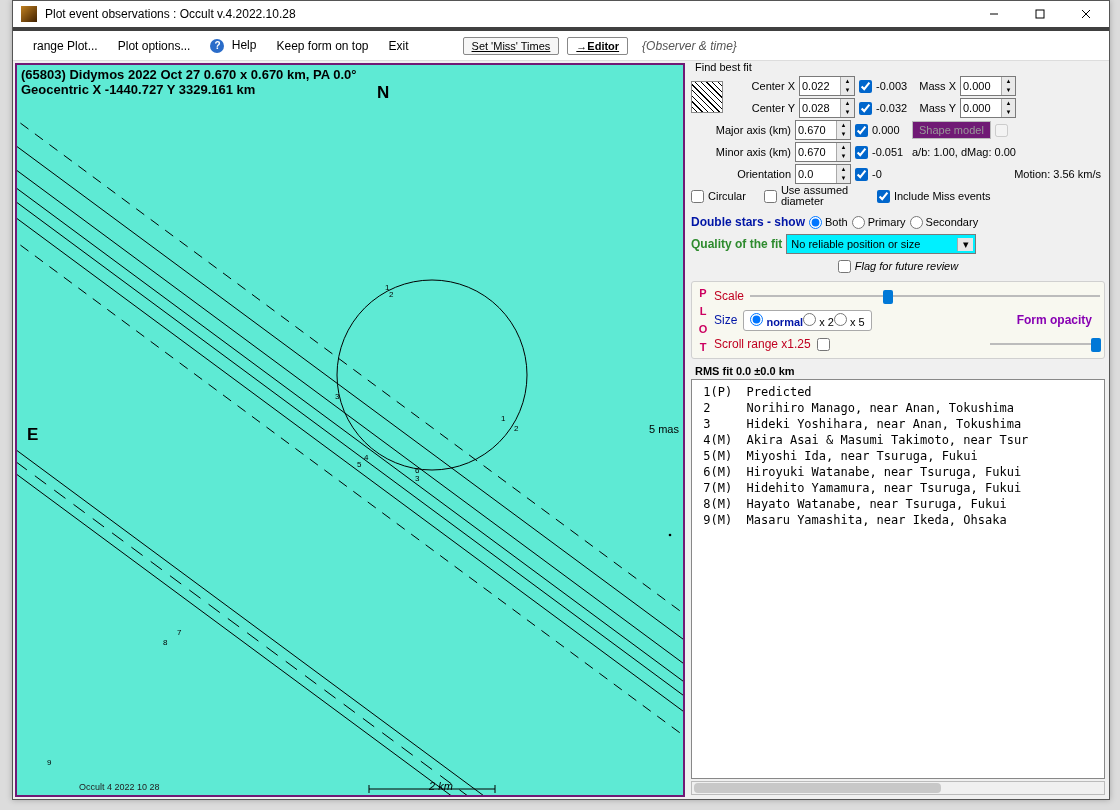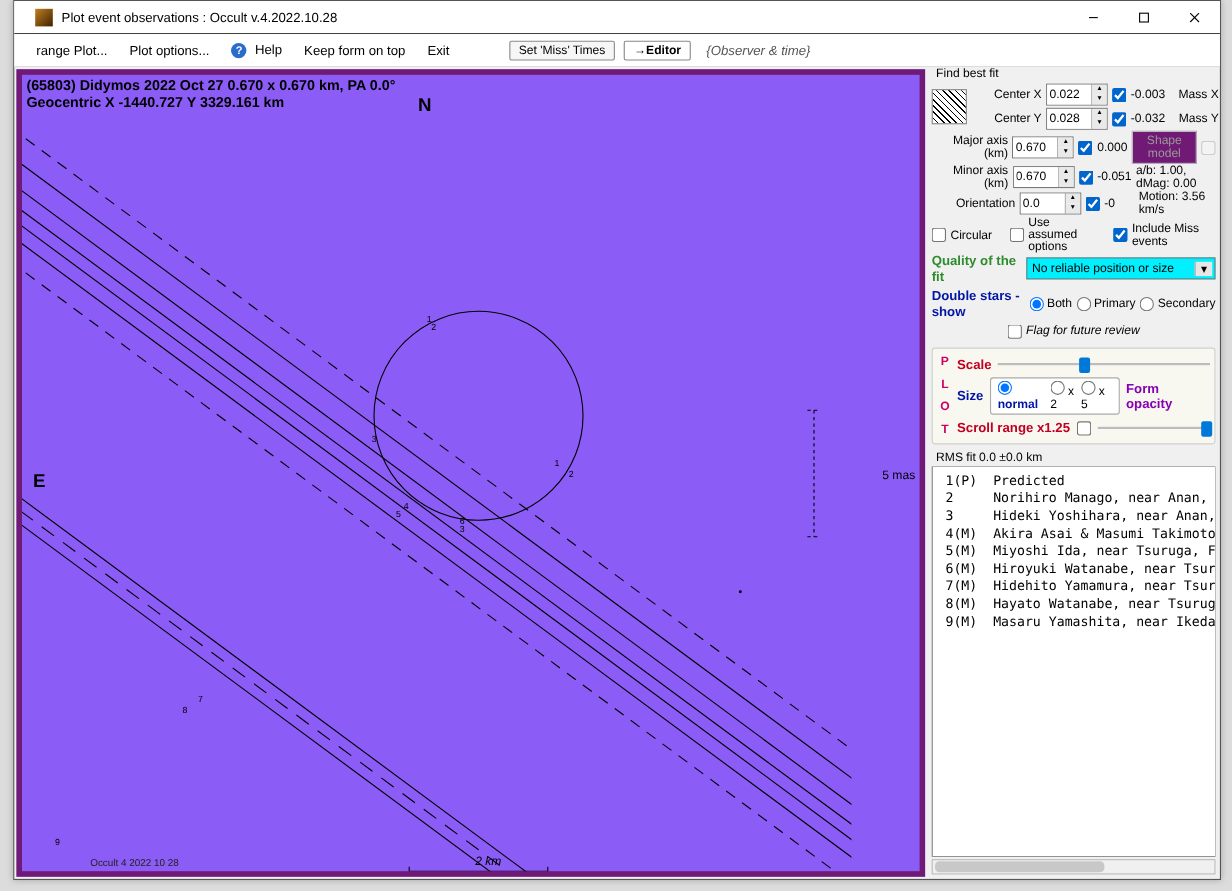--- a/index.html
+++ b/index.html
@@ -5,45 +5,45 @@
   * { box-sizing: border-box; margin: 0; padding: 0; font-family: "Segoe UI", Tahoma, sans-serif; }
   body { background: #f0f0f0; width: 1120px; height: 810px; overflow: hidden; position: relative; }
   .backdrop { position: absolute; inset: 0; background: #dcdcdc; }
   .window {
     position: absolute; left: 12px; top: 0; width: 1098px; height: 800px;
     background: #f0f0f0; border: 1px solid #555; display: flex; flex-direction: column;
     box-shadow: 0 0 6px rgba(0,0,0,0.25);
   }
   .titlebar {
     height: 30px; background: #fff; display: flex; align-items: center;
-    padding: 0 0 0 19px; border-bottom: 1px solid #404040;
+    padding: 0 0 0 8px; border-bottom: 4px solid #404040;
   }
   .title-icon { width: 16px; height: 16px; background: linear-gradient(135deg,#c08020,#402000); margin-right: 8px; }
   .titlebar .title { font-size: 12px; flex: 1; color: #000; }
   .winbtns { display: flex; height: 100%; }
   .winbtn { width: 46px; display: flex; align-items: center; justify-content: center; }
   .menubar {
     height: 30px; background: #fff; display: flex; align-items: center;
     padding: 0 10px; gap: 0; border-bottom: 1px solid #ddd; font-size: 12px;
   }
   .menuitem { padding: 4px 10px; color: #000; }
   .help-icon {
     width: 14px; height: 14px; border-radius: 50%; background: #2a6cc9; color: #fff;
     display: inline-flex; align-items: center; justify-content: center; font-size: 10px;
     margin-right: 4px; font-weight: bold;
   }
   .tb-button {
     border: 1px solid #888; background: #f6f6f6; padding: 2px 8px; font-size: 11px;
-    border-radius: 2px; margin: 0 4px;
+    border-radius: 2px; margin: 0 4px; text-decoration: underline;
   }
   .tb-button.bold { font-weight: bold; background:#fff; }
   .menubar .legend { color: #555; font-style: italic; margin-left: 10px; }
   .body { flex: 1; display: flex; min-height: 0; }
   .plotarea {
-    width: 826px; height: 734px; border: 5px solid #701a75; background: #8b5cf6; position: relative;
+    width: 670px; height: 734px; border: 2px solid #701a75; background: #5eead4; position: relative;
     overflow: hidden; margin: 2px;
   }
   .plot-title {
     position: absolute; left: 4px; top: 2px; font-size: 13px; font-weight: bold; font-family: Arial, sans-serif;
     line-height: 15px;
   }
   .plot-north { position: absolute; left: 360px; top: 18px; font-size: 17px; font-weight: bold; }
   .plot-east  { position: absolute; left: 10px; top: 360px; font-size: 17px; font-weight: bold; }
   .plot-footer { position: absolute; left: 62px; bottom: 3px; font-size: 9px; color: #222; }
   .scale-label { position: absolute; left: 412px; bottom: 3px; font-size: 11px; font-style: italic; }
@@ -84,38 +84,38 @@
   .flag-lbl { font-style: italic; font-size: 11px; }
   .plotopts {
     border: 1px solid #d0d0d0; background: #f8f8f0; margin-top: 4px; padding: 2px 4px;
     border-radius: 3px;
   }
   .vlabel {
     font-size: 11px; font-weight: bold; color: #cc0060; width: 14px; text-align: center;
     line-height: 16px;
   }
   .po-row { display: flex; align-items: center; gap: 6px; min-height: 24px; }
-  .po-label { font-size: 12px; font-weight: bold; }
+  .po-label { font-size: 12px; font-weight: normal; }
   .scale-label-red { color: #c00020; }
   .size-label-blue { color: #0015a6; }
   .formopacity { color: #8800b3; font-weight: bold; font-size: 12px; margin-left: auto; margin-right: 8px;}
   .slider-track {
     flex:1; height: 16px; position: relative;
   }
   .slider-track .rail {
     position:absolute; left:0; right:0; top:7px; height:2px; background:#bcbcbc;
   }
   .slider-track .thumb {
     position:absolute; top:2px; width:10px; height:14px; background:#0078d7; border-radius:2px;
   }
   .radio-pill {
     border: 1px solid #aaa; border-radius: 3px; background: #fff; padding: 2px 6px;
     display: inline-flex; align-items: center; justify-content: center;
   }
-  .rms-label { font-size: 11px; margin: 6px 0 2px 4px; }
+  .rms-label { font-size: 11px; margin: 6px 0 2px 4px; font-weight: bold; }
   .obslist {
     flex:1; border: 1px solid #888; background: #fff; font-family: Consolas, monospace;
     font-size: 12px; padding: 4px; overflow: auto; white-space: pre; line-height: 16px;
     min-height: 200px;
   }
   .hscroll {
     height: 14px; border: 1px solid #bbb; background: #f0f0f0; margin-top: 2px;
     position: relative;
   }
   .hscroll .thumb { position:absolute; left:2px; top:1px; width:60%; height:10px; background:#c8c8c8; border-radius:4px;}
@@ -317,48 +317,48 @@
         <input type="checkbox" class="chk" checked="" style="">
         <span style="width:36px">-0</span>
         <span style="font-size:11px;margin-left:auto;margin-right:4px">Motion: 3.56 km/s</span>
       </div>
 
       <div class="row">
         <input type="checkbox" class="chk" style="">
         <span>Circular</span>
         <span style="width:10px"></span>
         <input type="checkbox" class="chk" style="">
-        <span style="width:70px;line-height:11px">Use assumed options</span>
+        <span style="width:70px;line-height:11px">Use assumed diameter</span>
         <span style="width:18px"></span>
         <input type="checkbox" class="chk" checked="" style="">
         <span>Include Miss events</span>
-      </div>
-
-      <div class="row">
-        <span class="quality-lbl">Quality of the fit</span>
-        <div class="dropdown">
-          <span>No reliable position or size</span>
-          <span class="dd-arrow">▾</span>
-        </div>
       </div>
 
       <div class="row radio-row" style="margin-top:4px">
         <span class="dbl-stars">Double stars - show</span>
         <label>
             <input type="radio" name="ds" checked="" style=""> 
             <span>Both</span>
           </label>
         <label>
             <input type="radio" name="ds" style=""> 
             <span>Primary</span>
           </label>
         <label>
             <input type="radio" name="ds" style=""> 
             <span>Secondary</span>
           </label>
+      </div>
+
+      <div class="row">
+        <span class="quality-lbl">Quality of the fit</span>
+        <div class="dropdown">
+          <span>No reliable position or size</span>
+          <span class="dd-arrow">▾</span>
+        </div>
       </div>
       <div class="row" style="justify-content:center">
         <input type="checkbox" class="chk" style="">
         <span class="flag-lbl">Flag for future review</span>
       </div>
 
       <div class="plotopts">
         <div style="display:flex">
           <div style="display:flex;flex-direction:column;justify-content:space-around;margin-right:4px">
             <span class="vlabel">P</span>

